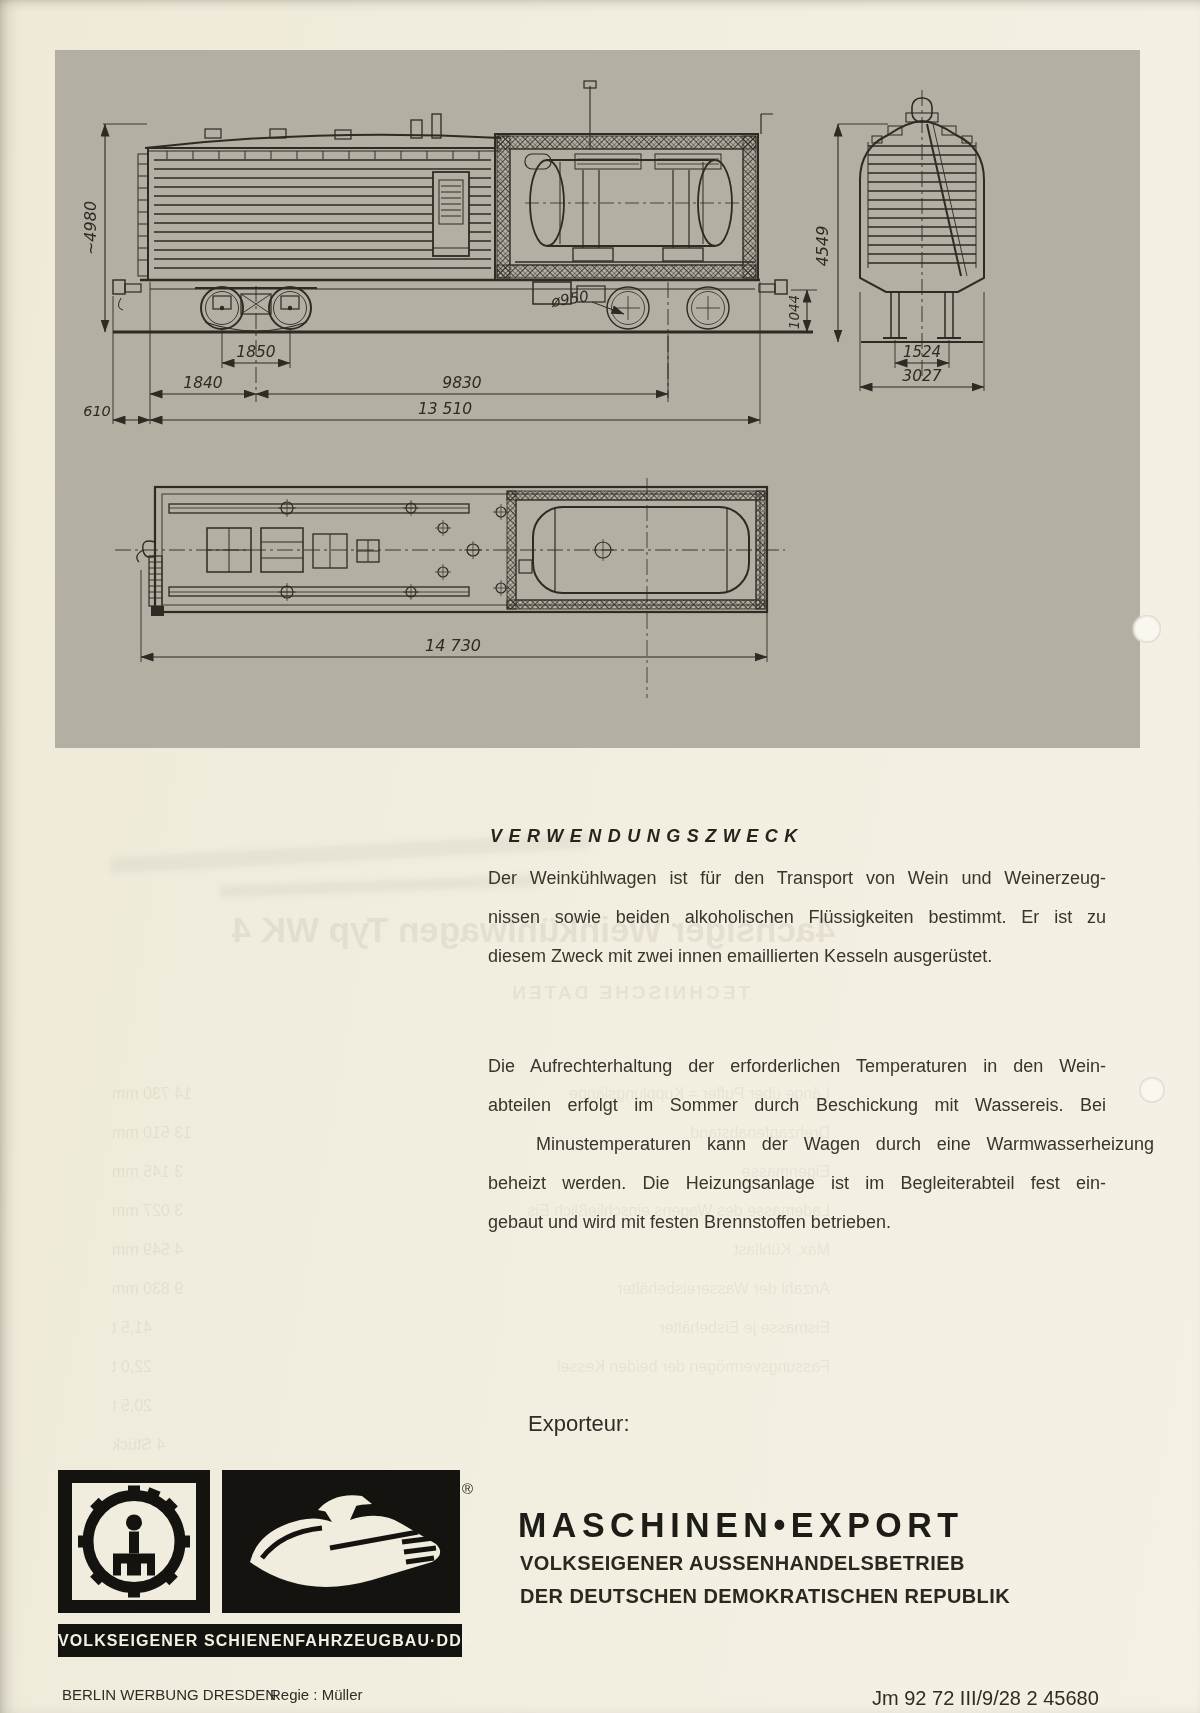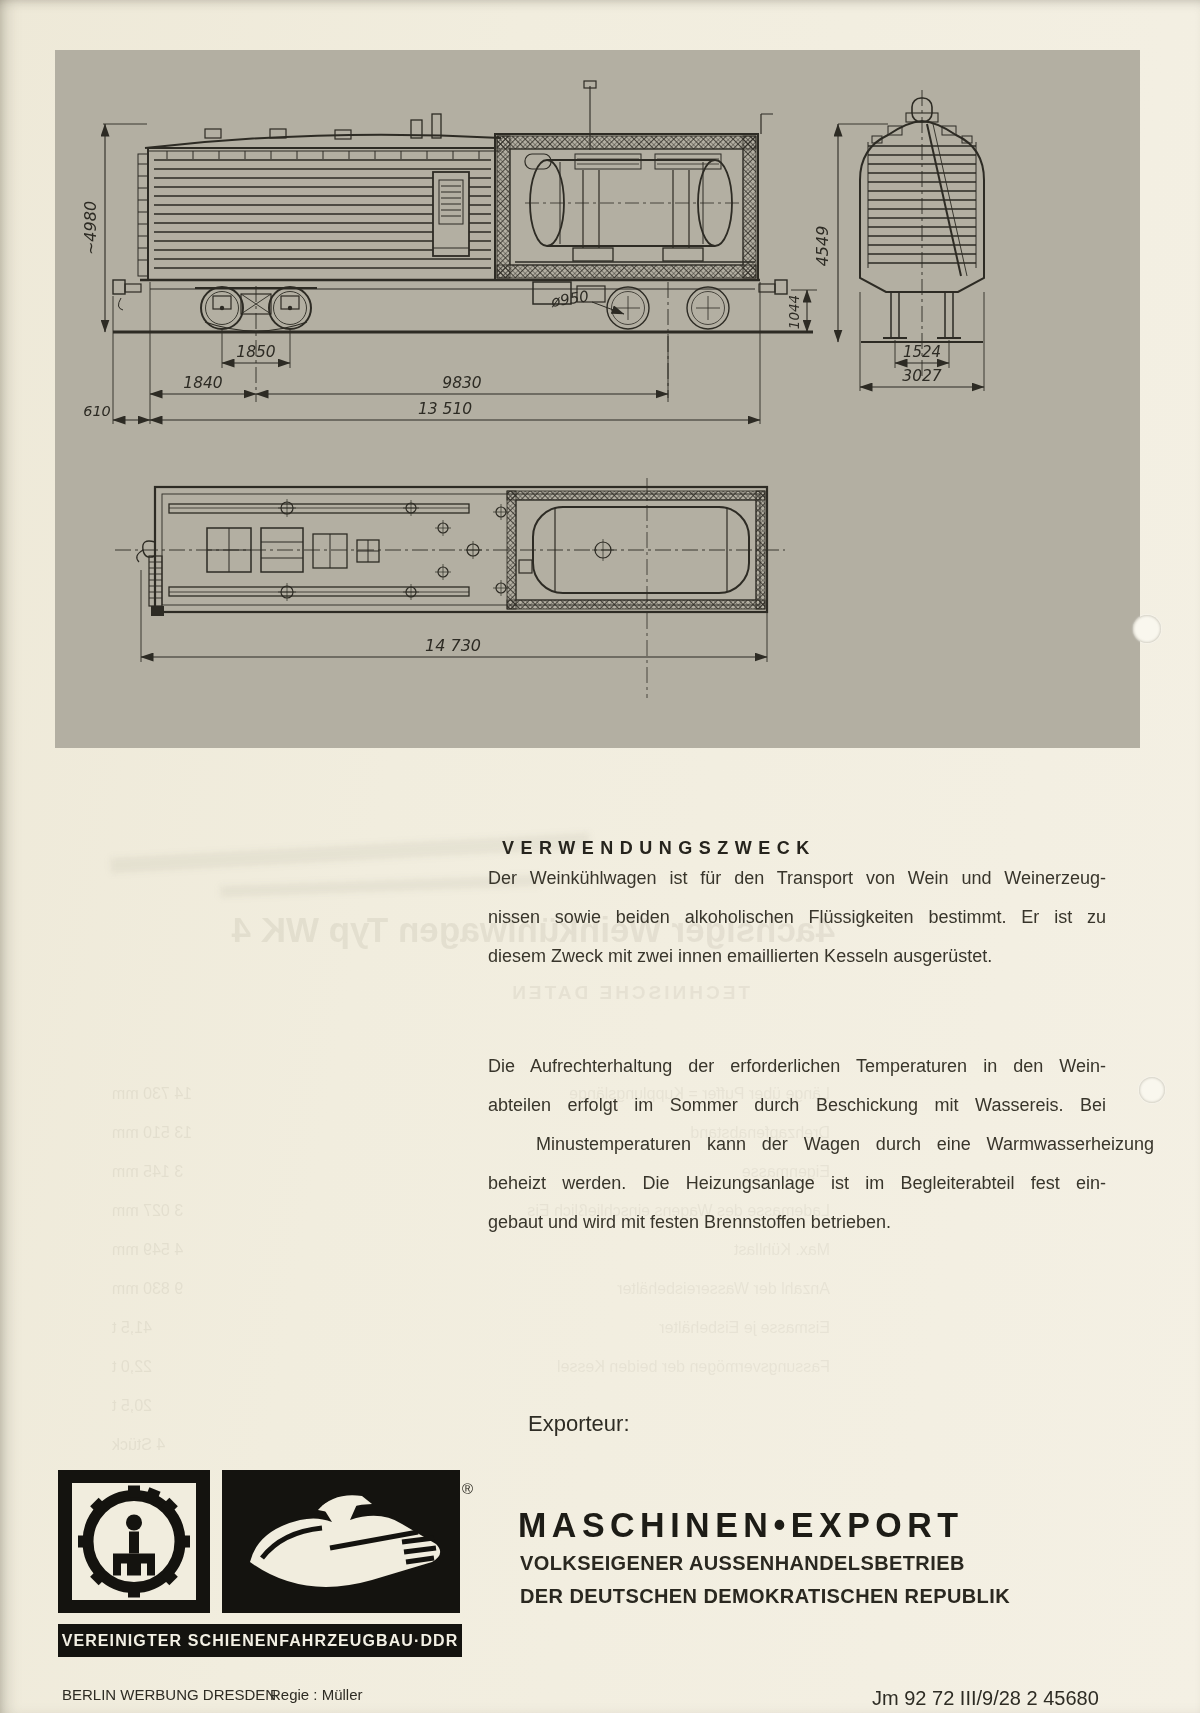--- a/index.html
+++ b/index.html
@@ -290,21 +290,21 @@
 
   <div class="ghost" style="left:310px;top:1085px;width:520px;font-size:16px;opacity:.10;">Länge über Puffer = Kupplungslänge</div>
   <div class="ghost" style="left:310px;top:1124px;width:520px;font-size:16px;opacity:.10;">Drehzapfenabstand</div>
   <div class="ghost" style="left:310px;top:1163px;width:520px;font-size:16px;opacity:.10;">Eigenmasse</div>
   <div class="ghost" style="left:310px;top:1202px;width:520px;font-size:16px;opacity:.10;">Lademasse des Wagens einschließlich Eis</div>
   <div class="ghost" style="left:310px;top:1241px;width:520px;font-size:16px;opacity:.10;">Max. Kühllast</div>
   <div class="ghost" style="left:310px;top:1280px;width:520px;font-size:16px;opacity:.10;">Anzahl der Wassereisbehälter</div>
   <div class="ghost" style="left:310px;top:1319px;width:520px;font-size:16px;opacity:.10;">Eismasse je Eisbehälter</div>
   <div class="ghost" style="left:310px;top:1358px;width:520px;font-size:16px;opacity:.10;">Fassungsvermögen der beiden Kessel</div>
 
-  <h2 class="usage-heading" style="margin:12px;">VERWENDUNGSZWECK</h2>
+  <h2 class="usage-heading" style="margin:0;font-style:italic;">VERWENDUNGSZWECK</h2>
 
   <div class="pline" style="top:868px;">Der Weinkühlwagen ist für den Transport von Wein und Weinerzeug-</div>
   <div class="pline" style="top:907px;">nissen sowie beiden alkoholischen Flüssigkeiten bestimmt. Er ist zu</div>
   <div class="pline pline-last" style="top:946px;">diesem Zweck mit zwei innen emaillierten Kesseln ausgerüstet.</div>
 
   <div class="pline" style="top:1056px;">Die Aufrechterhaltung der erforderlichen Temperaturen in den Wein-</div>
   <div class="pline" style="top:1095px;">abteilen erfolgt im Sommer durch Beschickung mit Wassereis. Bei</div>
   <div class="pline" style="top:1134px;margin-left:48px;">Minustemperaturen kann der Wagen durch eine Warmwasserheizung</div>
   <div class="pline" style="top:1173px;">beheizt werden. Die Heizungsanlage ist im Begleiterabteil fest ein-</div>
   <div class="pline pline-last" style="top:1212px;">gebaut und wird mit festen Brennstoffen betrieben.</div>
@@ -354,20 +354,20 @@
         <path d="M96 40 Q112 22 140 26 L150 34 Q128 34 116 44 Z"></path>
       </g>
       <g stroke="#14130f" stroke-width="5" fill="none">
         <path d="M40 88 Q60 62 100 58"></path>
         <path d="M108 78 L196 62"></path>
         <path d="M180 72 L212 68 M182 82 L214 78 M184 92 L212 88"></path>
       </g>
     </svg>
   </div>
 
-  <div class="banner">VEREINIGTER SCHIENENFAHRZEUGBAU·DDR</div>
+  <div class="banner">VOLKSEIGENER SCHIENENFAHRZEUGBAU·DDR</div>
 
   <div class="foot" style="left:62px;">BERLIN WERBUNG DRESDEN</div>
   <div class="foot" style="left:270px;">Regie : Müller</div>
   <div class="foot" style="left:382px;margin-top:42px;">Grafik : Danisch</div>
   <div class="foot-code">Jm 92 72 III/9/28 2 45680</div>
 
 </div>
 
 </body></html>

